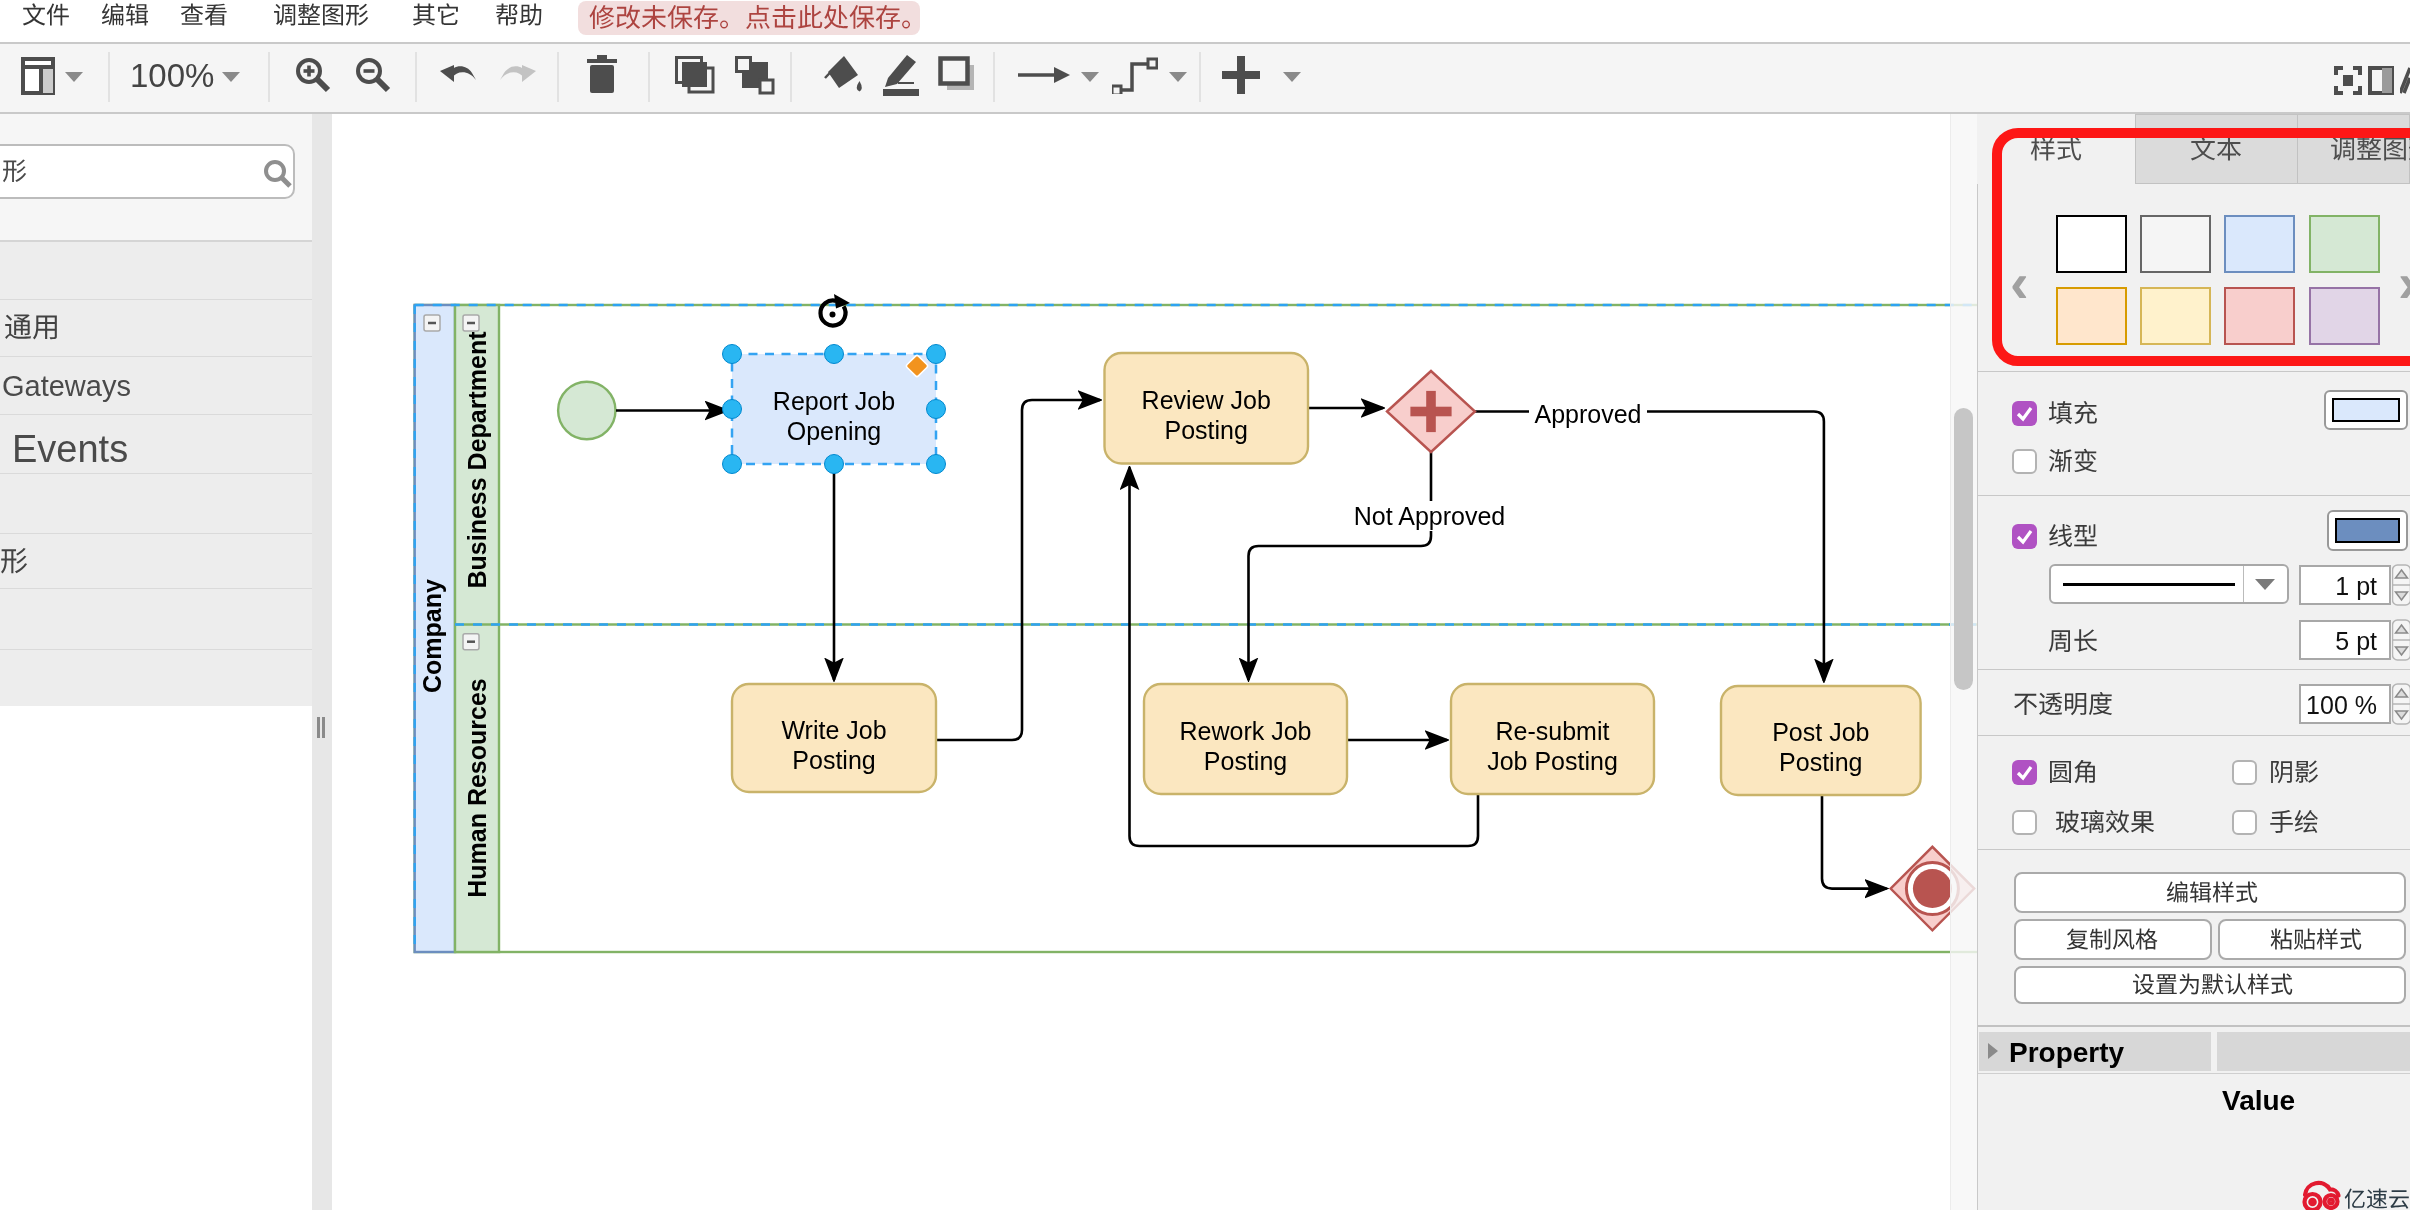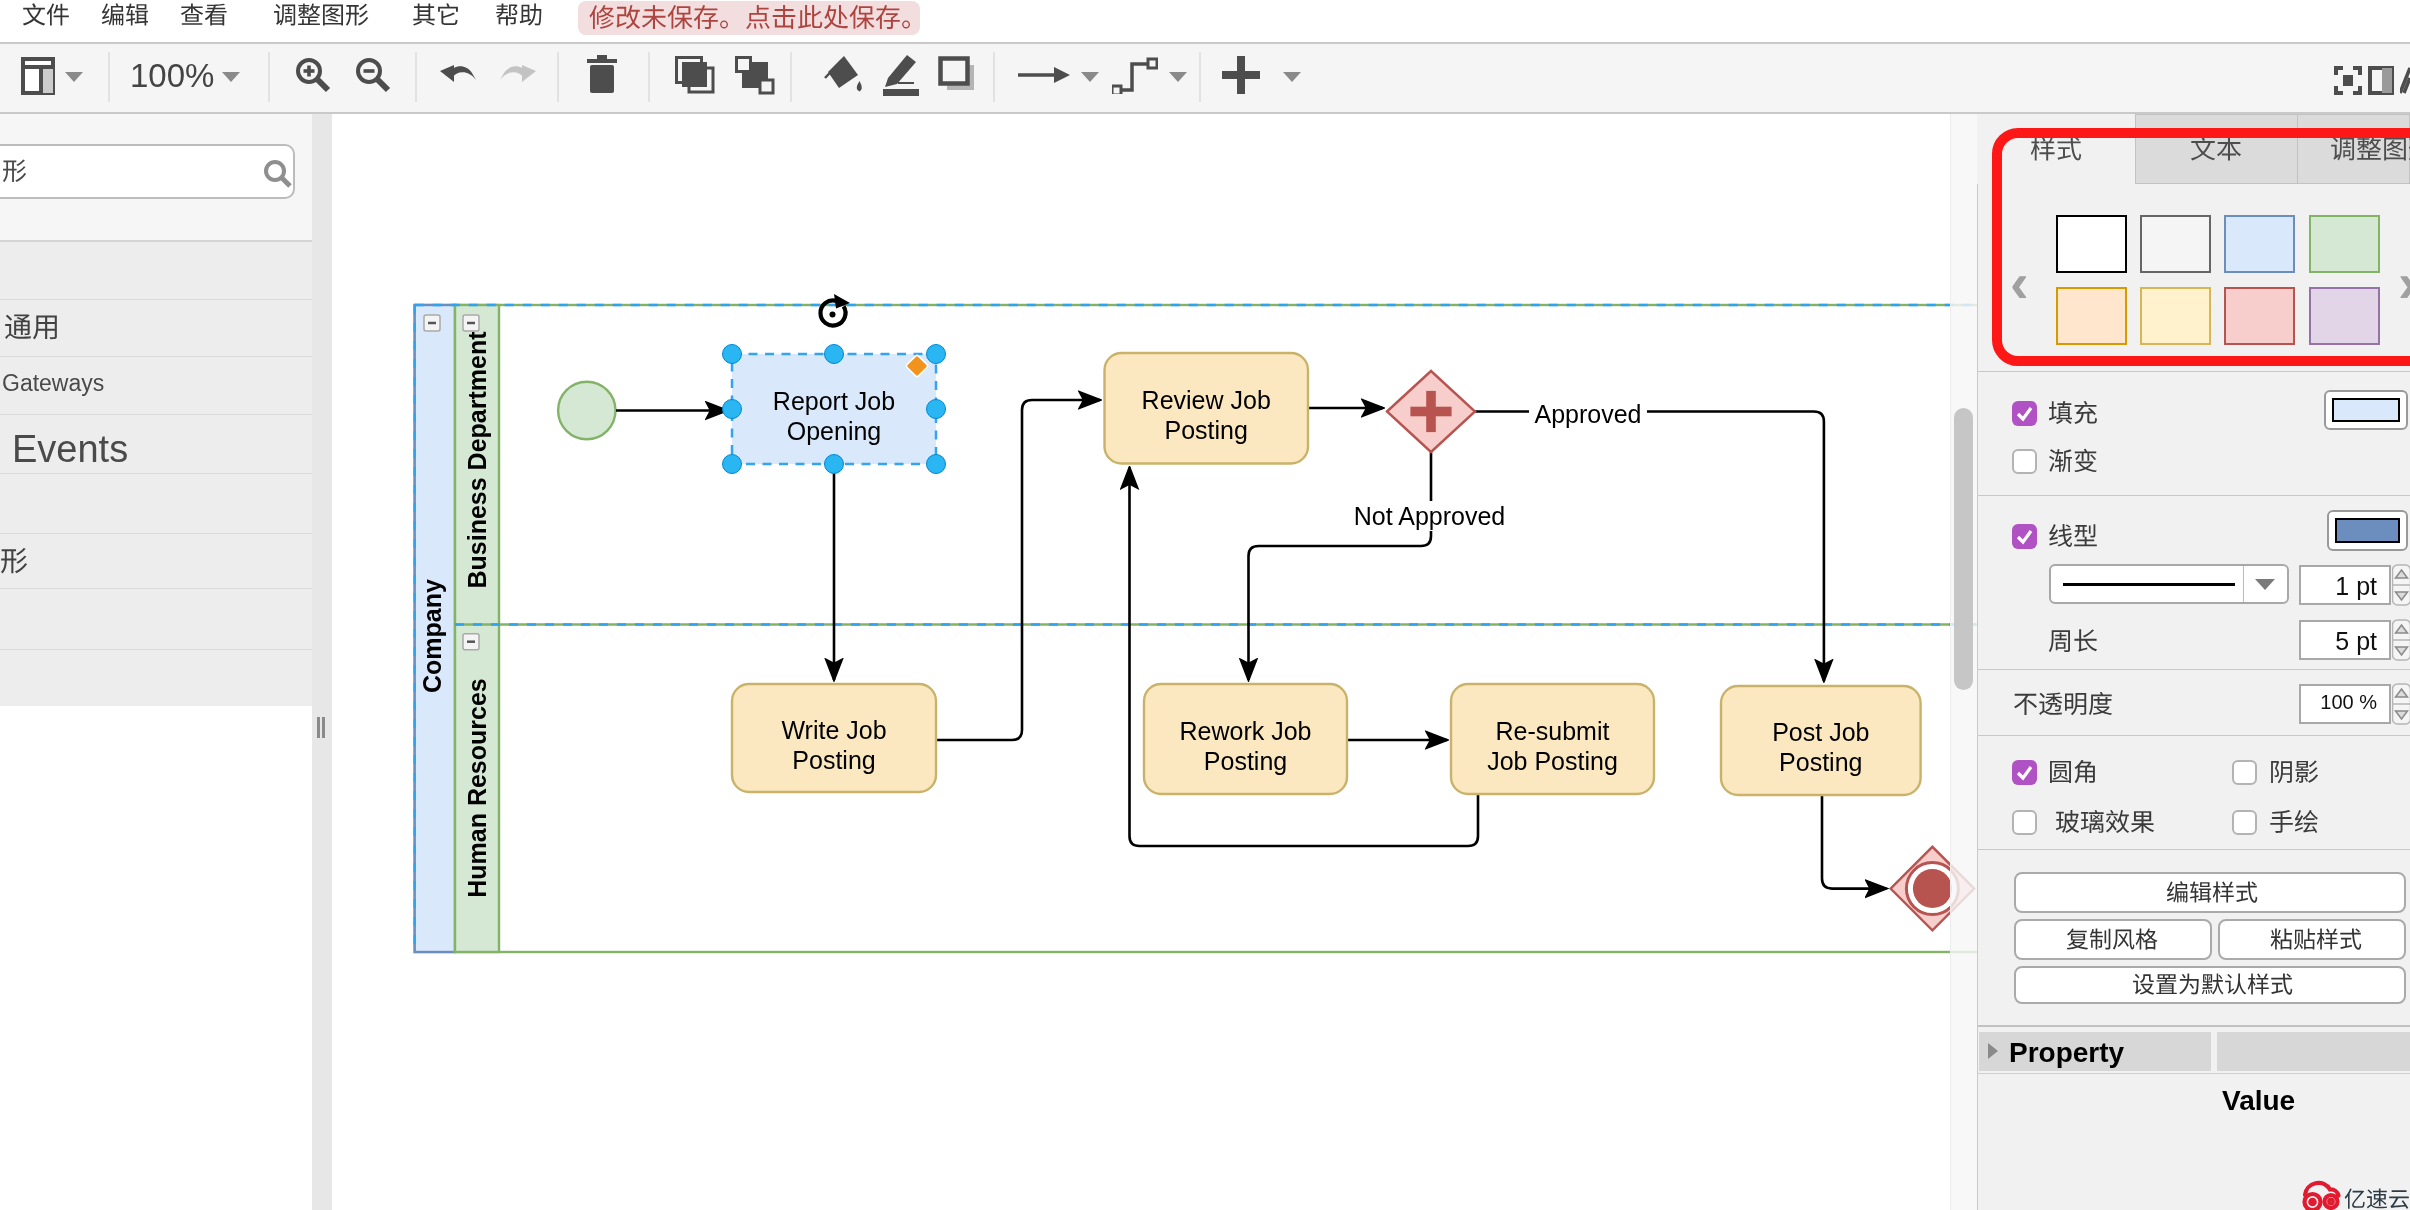--- a/index.html
+++ b/index.html
@@ -195,21 +195,21 @@
 <div class="abs" style="left:0;top:473.0px;width:312px;height:1px;background:#dadada"></div>
 <div class="abs" style="left:0;top:532.9px;width:312px;height:1px;background:#dadada"></div>
 <div class="abs" style="left:0;top:588.1px;width:312px;height:1px;background:#dadada"></div>
 <div class="abs" style="left:0;top:649.0px;width:312px;height:1px;background:#dadada"></div>
 <svg class="t" style="left:4.0px;top:0.0px" width="2" height="2">
     <g transform="translate(0,337.08) scale(0.02800,-0.02800)" fill="#424242">
       <use href="#g24" x="0"></use>
       <use href="#g25" x="1000"></use>
     </g>
   </svg>
-<div class="lat" style="left:2px;top:370px;font-size:23px;color:#4a4a4a">Gateways</div>
+<div class="lat" style="left:2px;top:370px;font-size:29px;color:#4a4a4a">Gateways</div>
 <div class="lat" style="left:12px;top:428px;font-size:38px;color:#4a4a4a">Events</div>
 <svg class="t" style="left:0.0px;top:0.0px" width="2" height="2">
     <g transform="translate(0,571.08) scale(0.02800,-0.02800)" fill="#424242">
       <use href="#g9" x="0"></use>
     </g>
   </svg>
 <div class="abs" style="left:312px;top:114px;width:20px;height:1096px;background:#e7e7e7"></div>
 <div class="abs" style="left:317px;top:717px;width:3px;height:21px;background:#8a8a8a"></div>
 <div class="abs" style="left:322px;top:717px;width:3px;height:21px;background:#8a8a8a"></div>
 <svg class="abs" style="left:332px;top:114px" width="1645" height="1096" viewBox="332 114 1645 1096">
@@ -427,21 +427,21 @@
   </svg>
 <div class="abs" style="left:2299px;top:620px;width:92px;height:40px;background:#fff;border:2px solid #a8a8a8"></div>
 <div class="lat" style="left:2295px;top:627px;width:82px;text-align:right;font-size:25px;color:#111">5 pt</div>
 <svg class="abs" style="left:2392px;top:619px" width="20" height="42">
     <rect x="0.5" y="1" width="18" height="40" rx="5" fill="#f5f5f5" stroke="#b5b5b5" stroke-width="1.5"></rect>
     <line x1="1" y1="21" x2="19" y2="21" stroke="#b5b5b5" stroke-width="1.5"></line>
     <path d="M9.5,6 L15.5,14 L3.5,14 Z" fill="#dcdcdc" stroke="#8a8a8a" stroke-width="1.5"></path>
     <path d="M3.5,28 L15.5,28 L9.5,36 Z" fill="#dcdcdc" stroke="#8a8a8a" stroke-width="1.5"></path>
   </svg>
 <div class="abs" style="left:2299px;top:684px;width:92px;height:40px;background:#fff;border:2px solid #a8a8a8"></div>
-<div class="lat" style="left:2295px;top:691px;width:82px;text-align:right;font-size:20px;color:#111">100 %</div>
+<div class="lat" style="left:2295px;top:691px;width:82px;text-align:right;font-size:25px;color:#111">100 %</div>
 <svg class="abs" style="left:2392px;top:683px" width="20" height="42">
     <rect x="0.5" y="1" width="18" height="40" rx="5" fill="#f5f5f5" stroke="#b5b5b5" stroke-width="1.5"></rect>
     <line x1="1" y1="21" x2="19" y2="21" stroke="#b5b5b5" stroke-width="1.5"></line>
     <path d="M9.5,6 L15.5,14 L3.5,14 Z" fill="#dcdcdc" stroke="#8a8a8a" stroke-width="1.5"></path>
     <path d="M3.5,28 L15.5,28 L9.5,36 Z" fill="#dcdcdc" stroke="#8a8a8a" stroke-width="1.5"></path>
   </svg>
 <div class="abs" style="left:2014.0px;top:872.0px;width:392.0px;height:41.0px;background:#fff;border:2px solid #aaa;border-radius:8px"></div>
 <svg class="t" style="left:2166.0px;top:0.0px" width="2" height="2">
     <g transform="translate(0,900.78) scale(0.02300,-0.02300)" fill="#333">
       <use href="#g2" x="0"></use>

